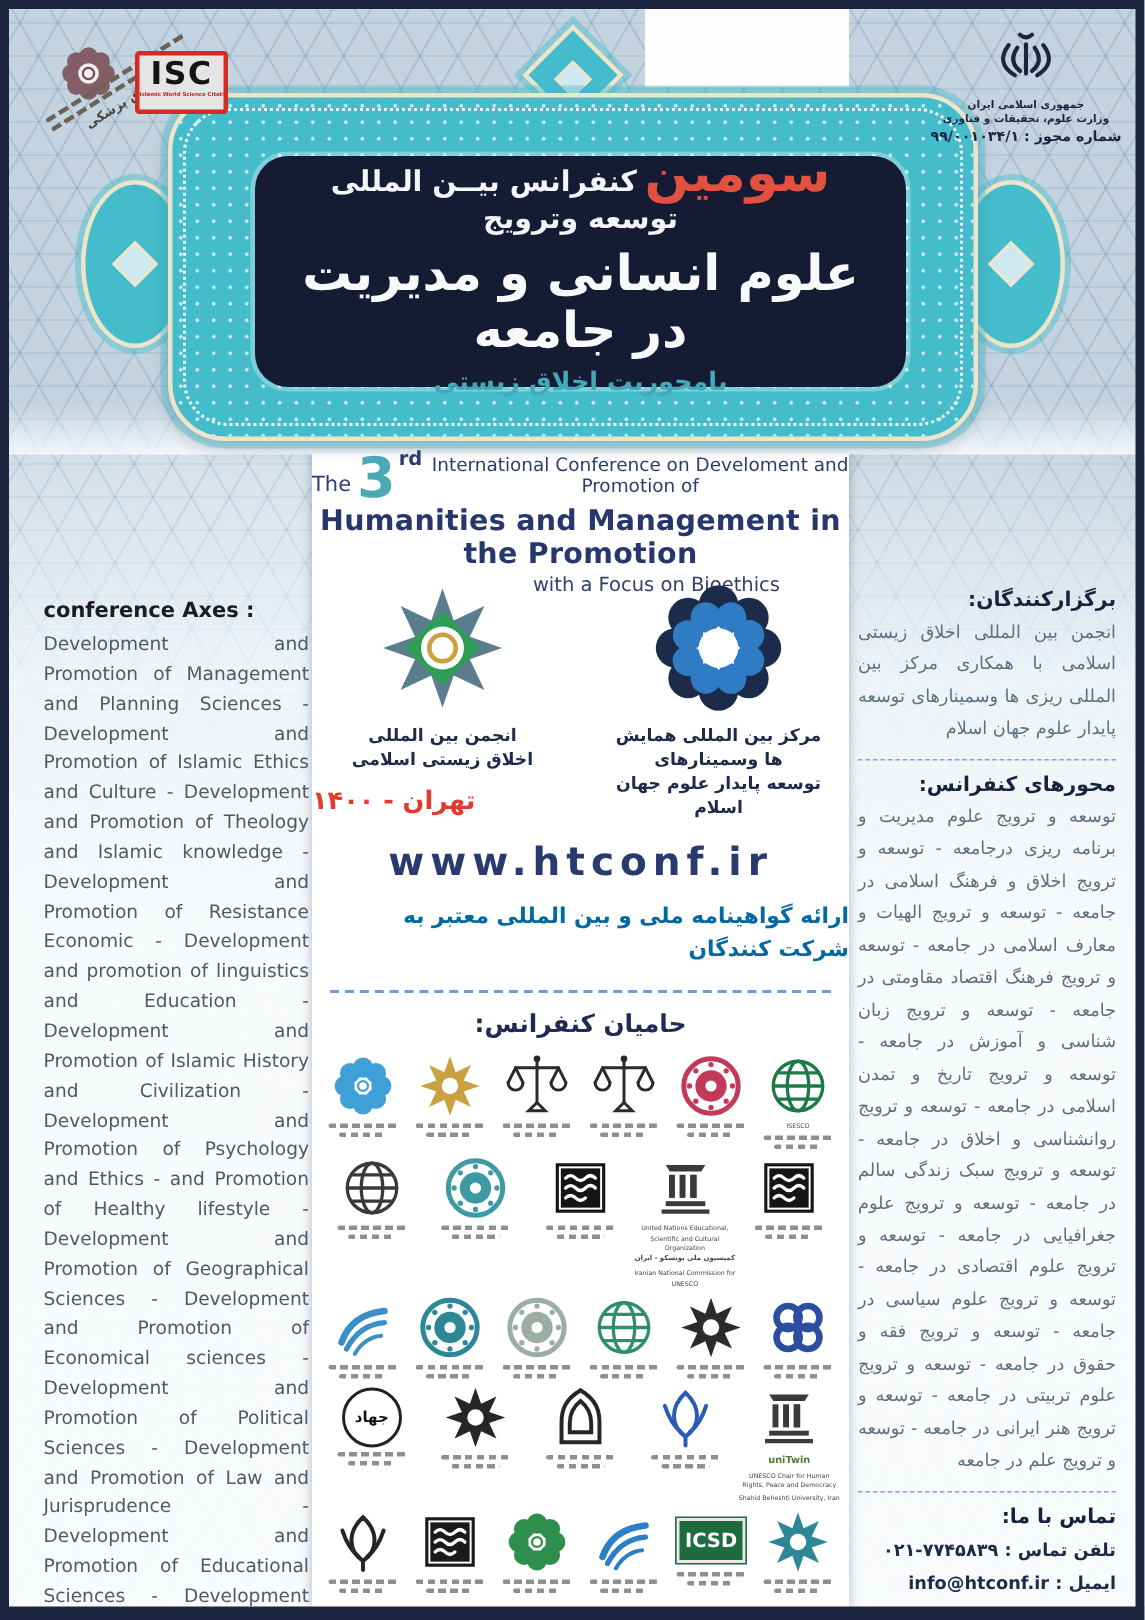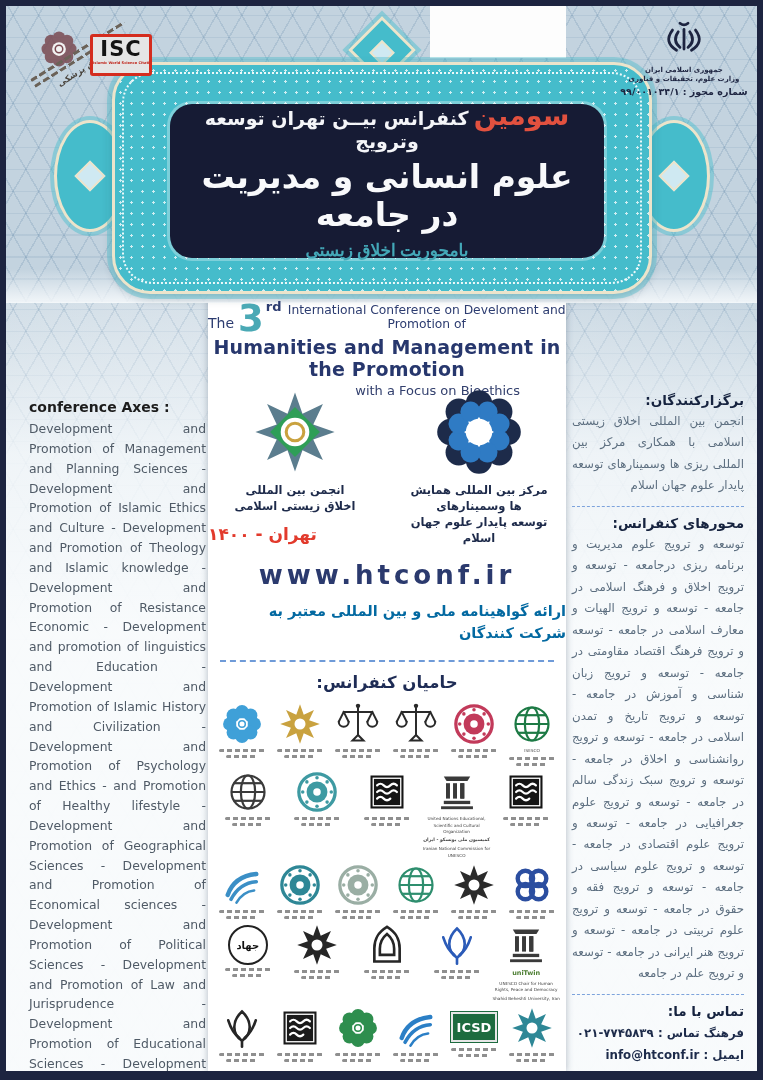--- a/index.html
+++ b/index.html
@@ -73,24 +73,24 @@
     background:#cfe9f2;border:2px solid #ece4cb;}
   .frame{position:absolute;inset:0;border:3px solid #ece4cb;border-radius:38px;background:#45bccb;
     background-image:radial-gradient(circle, rgba(255,255,255,.75) 1.2px, transparent 1.4px);
     background-size:11px 11px;
     box-shadow:0 0 0 5px rgba(69,188,203,.40), 0 4px 10px rgba(30,60,80,.3);}
   .frame::before{content:"";position:absolute;inset:7px;border:2px dotted rgba(255,255,255,.9);border-radius:30px;}
   .banner{position:absolute;left:58px;right:48px;top:42px;bottom:36px;background:#161b34;border-radius:22px;
     box-shadow:0 0 0 3px rgba(255,255,255,.3);direction:rtl;text-align:center;color:#fff;
     display:flex;flex-direction:column;justify-content:center;gap:6px;padding:6px 18px;}
   .bn1{line-height:1.1;}
-  .bn1 .red{color:#e2513f;font-size:27px;font-weight:800;}
+  .bn1 .red{color:#e2513f;font-size:35px;font-weight:800;}
   .bn1 .rest{color:#f4f5f8;font-size:19px;font-weight:800;}
   .bn2{font-size:33px;font-weight:800;color:#f8f9fb;line-height:1.15;}
-  .bn3{font-size:17px;font-weight:700;color:#43a8b8;font-family:Liberation Serif, serif;}
+  .bn3{font-size:17px;font-weight:700;color:#43a8b8;}
 
   
   .col-content{position:absolute;left:208px;top:0;width:358px;height:1072px;z-index:7;}
   .en-title{position:absolute;top:303px;left:0;width:100%;text-align:center;color:#2c3c70;}
   .en-row{display:flex;justify-content:center;align-items:flex-end;gap:4px;}
   .en-the{font-size:14px;padding-bottom:3px;}
   .en-num{font-size:37px;line-height:.8;font-weight:800;color:#4aa9b5;}
   .en-ord{font-size:13px;font-weight:700;align-self:flex-start;margin:-4px 2px 0 -2px;}
   .en-l1{font-size:12.3px;padding-bottom:3px;}
   .en-l2{font-size:19px;font-weight:800;color:#27376d;margin-top:2px;letter-spacing:.2px;}
@@ -202,21 +202,21 @@
         <div class="diamond"></div>
       </div>
     <div class="medallion right">
         <div class="diamond"></div>
       </div>
     <div class="top-finial"></div>
     <div class="frame"></div>
     <div class="banner">
       <div class="bn1">
         <span class="red">سومین</span>
-        <span class="rest">کنفرانس بیــن تهران توسعه وترویج</span>
+        <span class="rest">کنفرانس بیــن المللی توسعه وترویج</span>
       </div>
       <div class="bn2">علوم انسانی و مدیریت در جامعه</div>
       <div class="bn3">بامحوریت اخلاق زیستی</div>
     </div>
   </div>
 
   <div class="col-content">
 
     <div class="en-title">
       <div class="en-row">
@@ -499,21 +499,21 @@
   <div class="right-col">
     <h3>برگزارکنندگان:</h3>
     <p>انجمن بین المللی اخلاق زیستی اسلامی با همکاری مرکز بین المللی ریزی ها وسمینارهای توسعه پایدار علوم جهان اسلام</p>
     <div class="rc-div"></div>
     <h3>محورهای کنفرانس:</h3>
     <p>توسعه و ترویج علوم مدیریت و برنامه ریزی درجامعه - توسعه و ترویج اخلاق و فرهنگ اسلامی در جامعه - توسعه و ترویج الهیات و معارف اسلامی در جامعه - توسعه و ترویج فرهنگ اقتصاد مقاومتی در جامعه - توسعه و ترویج زبان شناسی و آموزش در جامعه - توسعه و ترویج تاریخ و تمدن اسلامی در جامعه - توسعه و ترویج روانشناسی و اخلاق در جامعه - توسعه و ترویج سبک زندگی سالم در جامعه - توسعه و ترویج علوم جغرافیایی در جامعه - توسعه و ترویج علوم اقتصادی در جامعه - توسعه و ترویج علوم سیاسی در جامعه - توسعه و ترویج فقه و حقوق در جامعه - توسعه و ترویج علوم تربیتی در جامعه - توسعه و ترویج هنر ایرانی در جامعه - توسعه و ترویج علم در جامعه</p>
     <div class="rc-div"></div>
     <div class="contact">
       <h3>تماس با ما:</h3>
       <p>
-        <span>فرهنگ تماس :</span>
+        <span>تلفن تماس :</span>
         <span class="num">۰۲۱-۷۷۴۵۸۳۹</span>
       </p>
       <p>
         <span>ایمیل :</span>
         <span class="num">info@htconf.ir</span>
       </p>
     </div>
   </div>
 
   <div class="outer-frame"></div>

